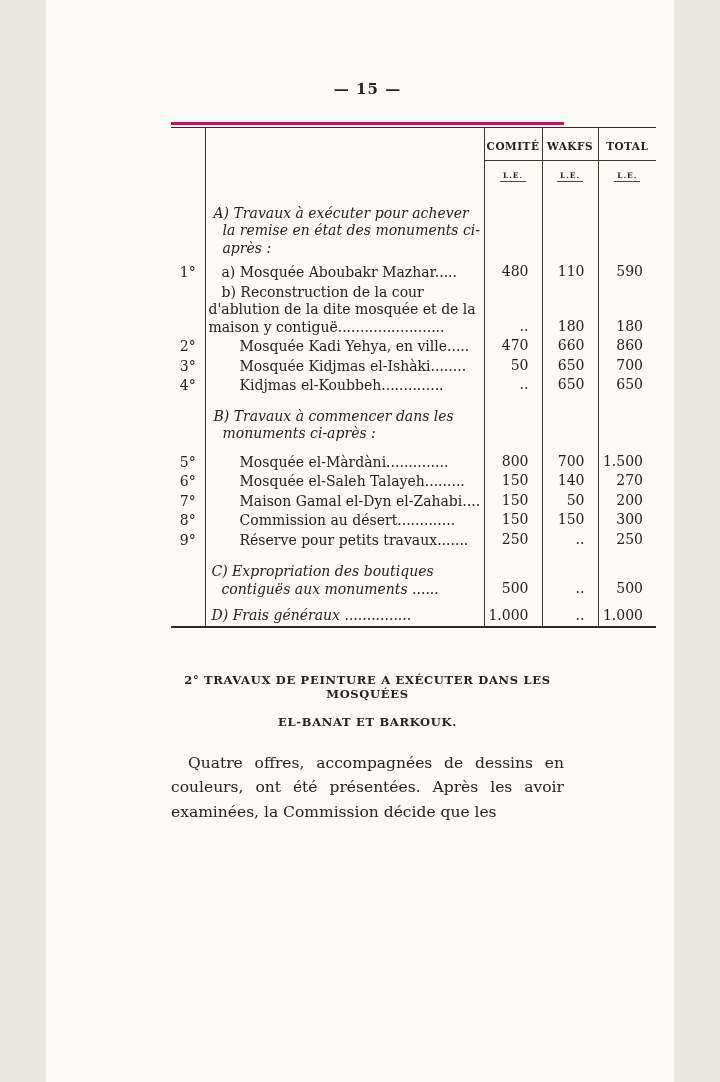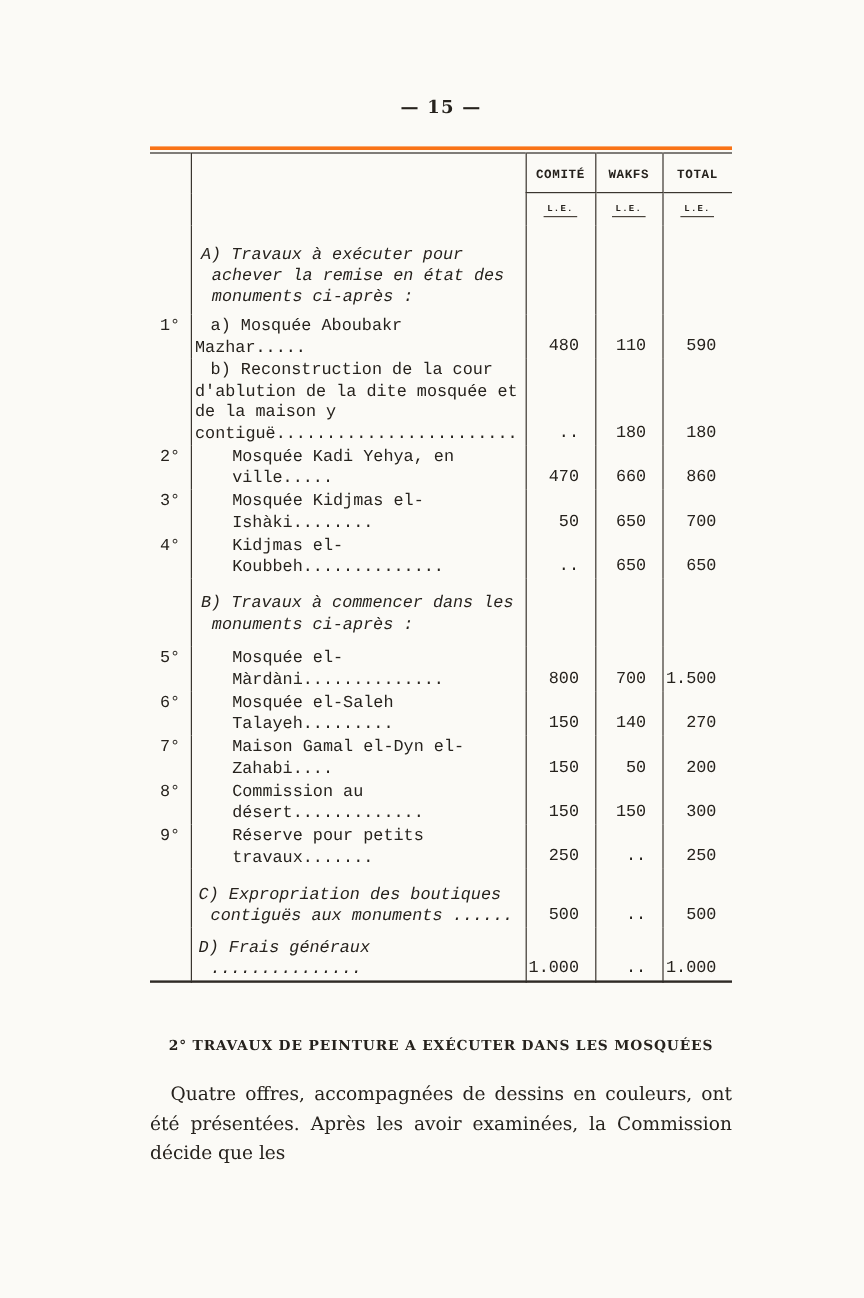--- a/index.html
+++ b/index.html
@@ -1,28 +1,28 @@
 <!DOCTYPE html>
 <html><head>
 <meta charset="utf-8">
 <style>
   * { margin:0; padding:0; box-sizing:border-box; }
   html,body { background:#e9e7e2; }
   body { font-family:"DejaVu Serif", "Liberation Serif", serif; }
   .page {
-    position:relative; width:720px; height:1082px; margin:0 auto;
+    position:relative; width:628px; height:1082px; margin:0 auto;
     background:#fbfaf6; color:#26221d; overflow:hidden;
     padding:80px 110px 0 125px;
   }
   .page-number { text-align:center; font-weight:bold; font-size:15px; letter-spacing:1px; margin-bottom:24px; }
   .intro p { font-size:15.5px; line-height:1.55; text-align:justify; }
   .intro p.indented { text-indent:16px; }
 
   
-  .table-wrap { margin-top:6px; border-top:3px solid #f97316; padding-top:2px;font-family:Liberation Mono, monospace; }
+  .table-wrap { margin-top:6px; border-top:3px solid #be185d; padding-top:2px; }
   table.budget {
     width:100%; table-layout:fixed; border-collapse:collapse;
     border-top:1px solid #2e2a25; border-bottom:2px solid #2e2a25;
     font-size:14px; line-height:1.25; color:#26221d;
   }
   col.c-num{width:34px} col.c-desc{width:279px} col.c-com{width:58px} col.c-wak{width:56px} col.c-tot{width:58px}
   td,th { vertical-align:top; }
   .v { border-left:1px solid #3a352f; }
   th.colhead {
     border-left:1px solid #3a352f; border-bottom:1px solid #3a352f;
@@ -200,19 +200,20 @@
         <td class="val v">1.000</td>
       </tr>
 
 
     </tbody>
       </table>
   </div>
 
   <div class="sec2-heading">
     <div>2° TRAVAUX DE PEINTURE A EXÉCUTER DANS LES MOSQUÉES</div>
+    <div class="l2">EL-BANAT ET BARKOUK.</div>
   </div>
 
   <div class="bodytext">
     <p>Quatre offres, accompagnées de dessins en couleurs, ont été présentées. Après les avoir examinées, la Commission décide que les</p>
   </div>
 
 </div>
 
 </body></html>

